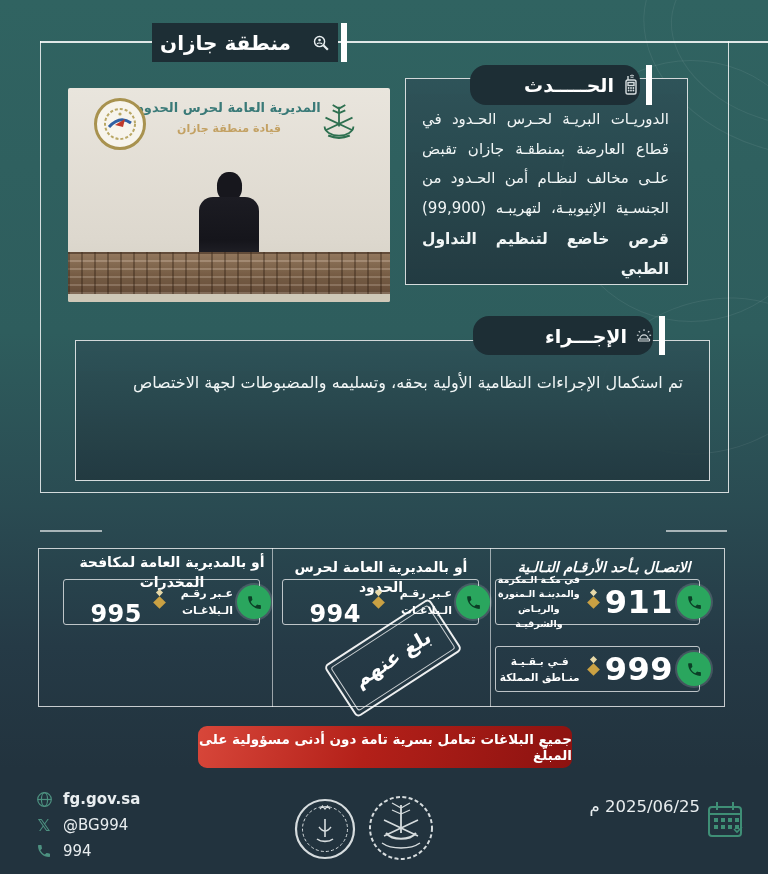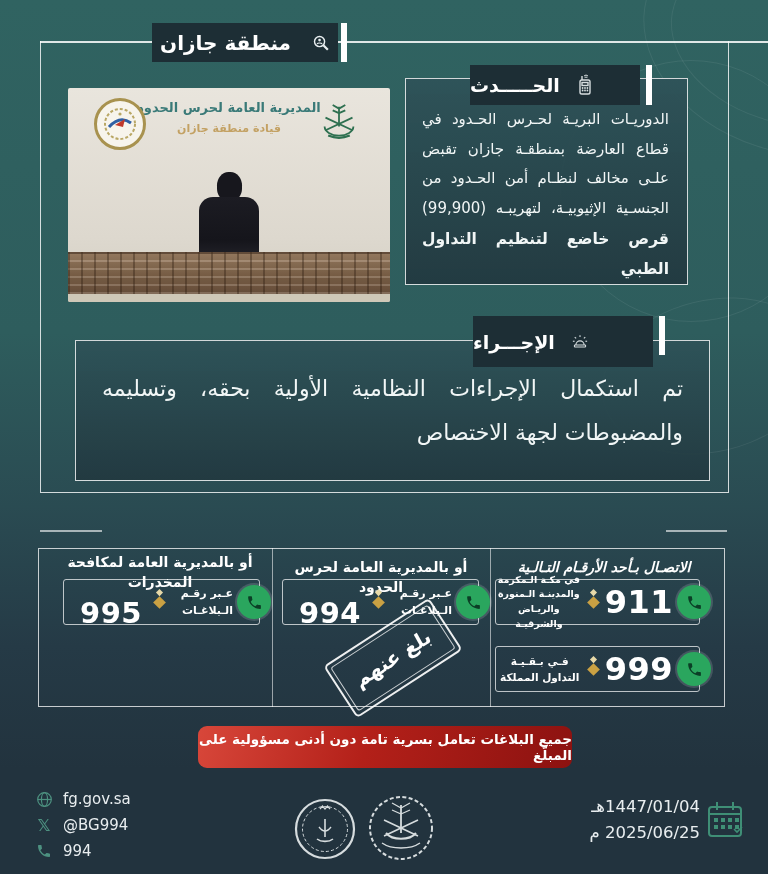--- a/index.html
+++ b/index.html
@@ -30,43 +30,43 @@
   .person-body{position:absolute;left:131px;top:109px;width:60px;height:72px;border-radius:14px 14px 4px 4px;
     background:linear-gradient(180deg,#1c1c23 0%,#15151b 60%,#2a2a32 100%);}
   .bundles{position:absolute;left:0;bottom:8px;width:100%;height:40px;
     background:
      repeating-linear-gradient(90deg,rgba(40,24,12,.35) 0 2px,rgba(255,255,255,0) 2px 13px),
      repeating-linear-gradient(0deg,rgba(255,255,255,.14) 0 2px,rgba(0,0,0,.08) 2px 8px),
      linear-gradient(180deg,#9d8064 0%,#7f6349 55%,#6e533e 100%);
     border-top:2px solid rgba(66,44,26,.5);}
   .floor{position:absolute;left:0;bottom:0;width:100%;height:8px;background:#cfc8b8;}
   
-  .secbox{position:absolute;background:#1d2e35;display:flex;align-items:center;justify-content:flex-end;
-    gap:16px;direction:rtl;z-index:6;}
+  .secbox{position:absolute;background:#1d2e35;display:flex;align-items:center;justify-content:flex-start;
+    gap:8px;direction:rtl;z-index:6;border-radius:16px;}
   .secbox .lbl{color:#fff;font-weight:bold;font-size:19px;}
   .secbar{position:absolute;width:6px;background:#fff;z-index:6;}
   
   .panel{position:absolute;border:1px solid rgba(255,255,255,.8);
     background:linear-gradient(180deg,rgba(46,82,88,.92) 0%,rgba(34,57,64,.95) 100%);box-sizing:border-box;}
   .panel p{margin:0;color:#f1f6f6;direction:rtl;text-align:justify;text-align-last:right;}
   #event-panel{left:405px;top:78px;width:283px;height:207px;padding:26px 18px 10px 16px;}
   #event-panel p{font-size:15px;line-height:1.98;}
   #event-panel b{font-size:15.5px;}
   #proc-panel{left:75px;top:340px;width:635px;height:141px;padding:26px 26px 10px 26px;}
-  #proc-panel p{font-size:22px;line-height:2.0;text-align-last:auto;}
+  #proc-panel p{font-size:16px;line-height:2.0;text-align-last:auto;}
   
   .rep-title{position:absolute;left:0;top:504px;width:768px;text-align:center;color:#fff;
     font-size:22px;font-weight:bold;direction:rtl;}
   .rep-frame{position:absolute;left:38px;top:548px;width:687px;height:159px;border:1.2px solid rgba(255,255,255,.75);box-sizing:border-box;}
   .divider{position:absolute;top:548px;width:1px;height:159px;background:rgba(255,255,255,.55);}
   .col-head{position:absolute;color:#fff;font-weight:bold;font-size:14px;text-align:center;direction:rtl;line-height:1.45;}
   .contact-box{position:absolute;border:1px solid rgba(255,255,255,.7);border-radius:3px;
     display:flex;direction:rtl;align-items:center;box-sizing:border-box;padding-right:26px;}
   .cnum{color:#fff;font-weight:bold;font-size:32px;letter-spacing:.5px;line-height:1;}
-  .cnum.sm{font-size:29px;margin-top:23px;}
+  .cnum.sm{font-size:24px;margin-top:23px;}
   .clabel{color:#fff;font-weight:bold;font-size:11px;line-height:1.55;}
   .cnote{color:#fff;font-weight:bold;font-size:9.5px;text-align:center;line-height:1.55;}
   .cvalue{color:#fff;font-size:11px;direction:ltr;}
   .diamond{width:9px;height:9px;background:#caa143;transform:rotate(45deg);position:relative;flex:none;margin:0 7px;}
   .diamond::after{content:"";position:absolute;left:-5px;top:-5px;width:5px;height:5px;background:#e8d9a8;}
   .circ-ic{position:absolute;right:-12px;top:50%;transform:translateY(-50%);width:34px;height:34px;border-radius:50%;
     background:#2aa65e;display:flex;align-items:center;justify-content:center;box-shadow:0 0 0 2px rgba(255,255,255,.15);}
   .circ-ic.mail{background:#d8ecdd;}
   .stamp{position:absolute;left:330px;top:627px;width:122px;height:58px;border:2.5px solid rgba(255,255,255,.92);
     border-radius:5px;transform:rotate(-33deg);display:flex;align-items:center;justify-content:center;}
@@ -166,21 +166,21 @@
           </g>
         </svg>
     </span>
     <span class="lbl">الحـــــدث</span>
   </div>
   <div class="secbar" style="left:646px;top:65px;height:40px;"></div>
 
   <div class="panel" id="proc-panel">
     <p>تم استكمال الإجراءات النظامية الأولية بحقه، وتسليمه والمضبوطات لجهة الاختصاص</p>
   </div>
-  <div class="secbox" style="left:473px;top:316px;width:180px;height:51px;">
+  <div class="secbox" style="left:473px;top:316px;width:180px;height:39px;">
     <span class="f-ic">
       <svg width="24" height="20" viewBox="0 0 24 20">
           <g fill="none" stroke="#d7dee0" stroke-width="1.5">
         <path d="M6.5 14 a5.5 5.5 0 0 1 11 0"></path>
             <rect x="4.5" y="14" width="15" height="2.6" rx="1"></rect>
         <line x1="12" y1="1" x2="12" y2="3.4"></line>
             <line x1="5" y1="3.5" x2="6.8" y2="5.2"></line>
             <line x1="19" y1="3.5" x2="17.2" y2="5.2"></line>
         <line x1="2.5" y1="9" x2="4.8" y2="9"></line>
             <line x1="21.5" y1="9" x2="19.2" y2="9"></line>
@@ -209,55 +209,55 @@
     <span class="cnote" style="width:96px;">في مكـة الـمكرمة والمدينـة الـمنورة والريـاض والشرقيـة</span>
   </div>
   <div class="contact-box" style="left:495px;top:646px;width:205px;height:46px;">
     <span class="circ-ic">
       <svg width="17" height="17" viewBox="0 0 24 24">
           <path fill="#0b3f26" d="M6.6 10.8c1.5 2.9 3.7 5.1 6.6 6.6l2.2-2.2c.3-.3.7-.4 1-.2 1.1.4 2.3.6 3.6.6.6 0 1 .4 1 1V20c0 .6-.4 1-1 1C10.6 21 3 13.4 3 4c0-.6.4-1 1-1h3.4c.6 0 1 .4 1 1 0 1.2.2 2.4.6 3.6.1.3 0 .7-.2 1l-2.2 2.2z"></path>
         </svg>
     </span>
     <span class="cnum">999</span>
     <span class="diamond"></span>
-    <span class="cnote" style="width:84px;font-size:10.5px;">فـي بـقـيـة التداول المملكة</span>
+    <span class="cnote" style="width:84px;font-size:10.5px;">فـي بـقـيـة منـاطق المملكة</span>
   </div>
 
   <div class="col-head" style="left:282px;top:557px;width:198px;">أو بالمديرية العامة لحرس الحدود</div>
   <div class="contact-box" style="left:282px;top:579px;width:197px;height:46px;">
     <span class="circ-ic">
       <svg width="17" height="17" viewBox="0 0 24 24">
           <path fill="#0b3f26" d="M6.6 10.8c1.5 2.9 3.7 5.1 6.6 6.6l2.2-2.2c.3-.3.7-.4 1-.2 1.1.4 2.3.6 3.6.6.6 0 1 .4 1 1V20c0 .6-.4 1-1 1C10.6 21 3 13.4 3 4c0-.6.4-1 1-1h3.4c.6 0 1 .4 1 1 0 1.2.2 2.4.6 3.6.1.3 0 .7-.2 1l-2.2 2.2z"></path>
         </svg>
     </span>
     <span class="clabel" style="width:62px;">عـبر رقـم الـبلاغـات</span>
     <span class="diamond"></span>
     <span class="cnum sm" style="margin-right:6px;">994</span>
   </div>
   <div class="stamp">
     <span class="lbl">بلغ عنهم</span>
   </div>
 
-  <div class="col-head" style="left:56px;top:552px;width:208px;">أو بالمديرية العامة لمكافحة المخدرات</div>
+  <div class="col-head" style="left:68px;top:552px;width:208px;">أو بالمديرية العامة لمكافحة المخدرات</div>
   <div class="contact-box" style="left:63px;top:579px;width:197px;height:46px;">
     <span class="circ-ic">
       <svg width="17" height="17" viewBox="0 0 24 24">
           <path fill="#0b3f26" d="M6.6 10.8c1.5 2.9 3.7 5.1 6.6 6.6l2.2-2.2c.3-.3.7-.4 1-.2 1.1.4 2.3.6 3.6.6.6 0 1 .4 1 1V20c0 .6-.4 1-1 1C10.6 21 3 13.4 3 4c0-.6.4-1 1-1h3.4c.6 0 1 .4 1 1 0 1.2.2 2.4.6 3.6.1.3 0 .7-.2 1l-2.2 2.2z"></path>
         </svg>
     </span>
     <span class="clabel" style="width:62px;">عـبر رقـم الـبلاغـات</span>
     <span class="diamond"></span>
     <span class="cnum sm" style="margin-right:6px;">995</span>
   </div>
 
   <div class="banner">
     <span class="lbl">جميع البلاغات تعامل بسرية تامة دون أدنى مسؤولية على المبلّغ</span>
   </div>
 
-  <div class="f-row" style="left:35px;top:790px;">
+  <div class="f-row" style="left:35px;top:790px;font-weight:bold;">
     <span class="f-ic">
       <svg width="17" height="17" viewBox="0 0 20 20">
           <g fill="none" stroke="#4d9180" stroke-width="1.4">
         <circle cx="10" cy="10" r="8"></circle>
             <ellipse cx="10" cy="10" rx="3.6" ry="8"></ellipse>
             <line x1="2" y1="10" x2="18" y2="10"></line>
           </g>
         </svg>
     </span>
     <span>fg.gov.sa</span>
@@ -297,21 +297,20 @@
       <path d="M35 15 l-9 -5 M35 15 l9 -5 M35 21 l-9 -4 M35 21 l9 -4" stroke-width="1.3"></path>
       <line x1="18" y1="27" x2="52" y2="43" stroke-width="1.5"></line>
       <line x1="52" y1="27" x2="18" y2="43" stroke-width="1.5"></line>
       <path d="M20 40 a17 11 0 0 0 30 0" stroke-width="2"></path>
       <path d="M16 50 a24 13 0 0 0 38 0" stroke-width="1.4"></path>
     </g>
       </svg>
   </div>
 
   <div class="dates">
-    <div>1447/01/04هـ</div>
     <div>2025/06/25 م</div>
   </div>
   <div class="cal">
     <svg width="38" height="40" viewBox="0 0 38 40">
         <g fill="none" stroke="#3f8f76" stroke-width="2">
       <rect x="3" y="7" width="32" height="29" rx="3"></rect>
       <line x1="11" y1="2" x2="11" y2="10"></line>
           <line x1="27" y1="2" x2="27" y2="10"></line>
       <line x1="3" y1="14" x2="35" y2="14"></line>
         </g>

